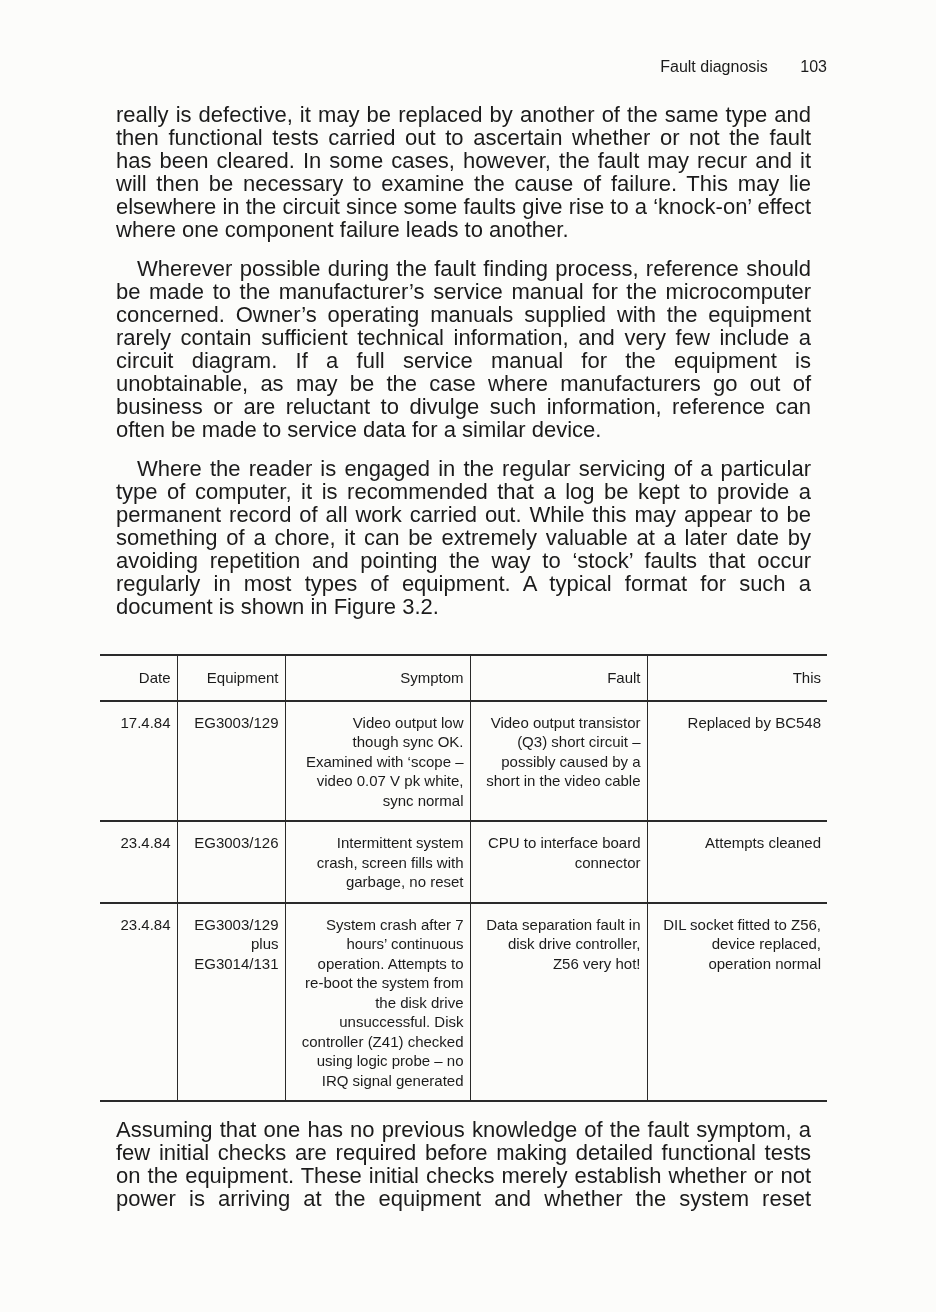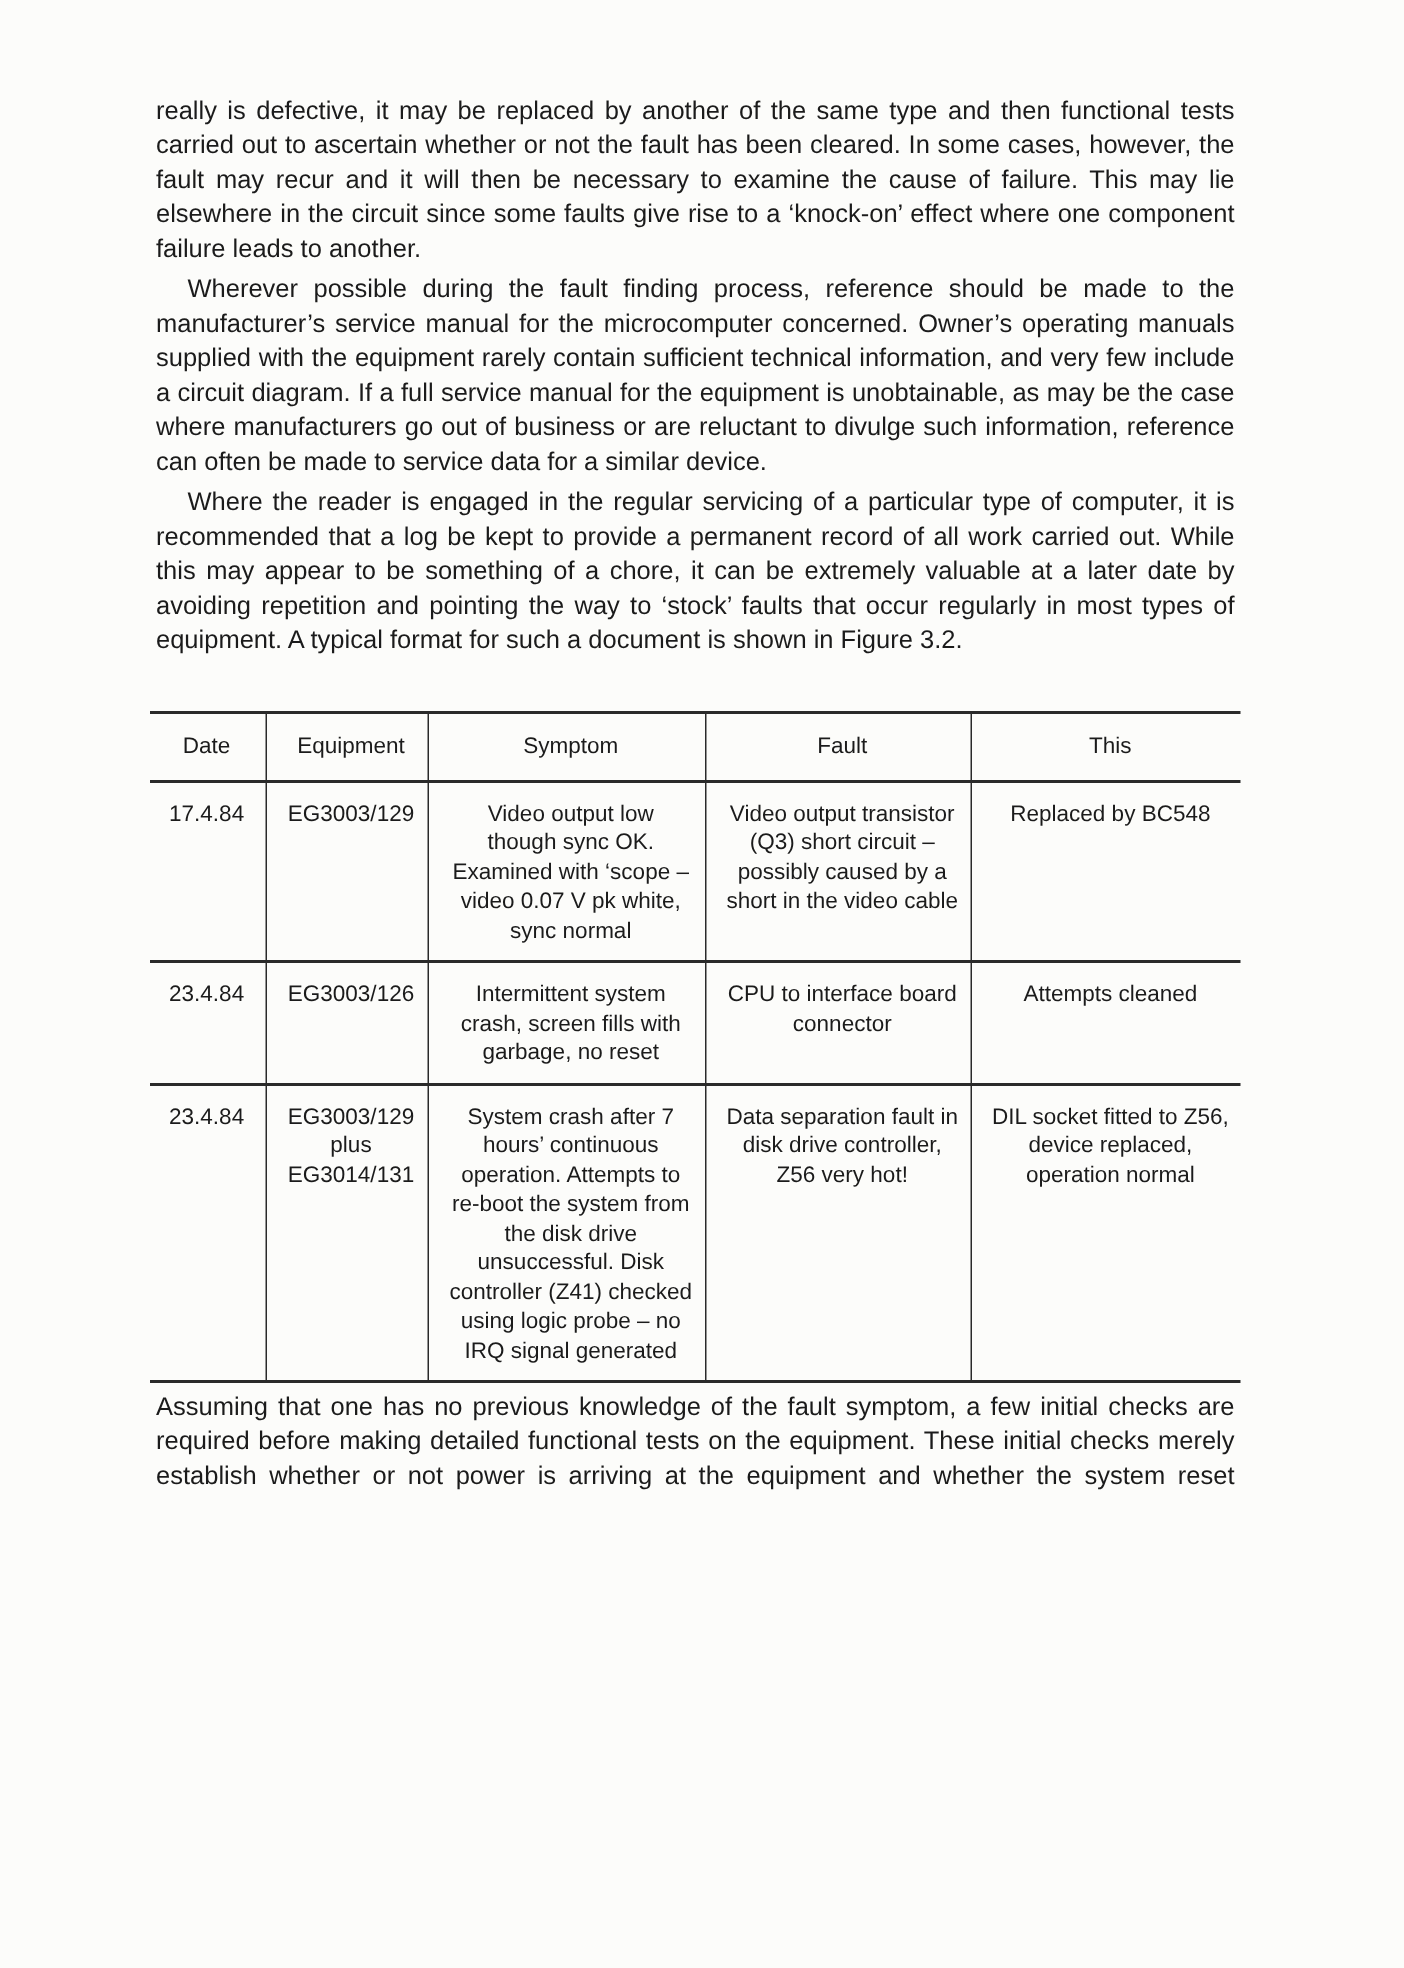--- a/index.html
+++ b/index.html
@@ -19,42 +19,42 @@
     overflow: hidden;
   }
   .running-header {
     text-align: right;
     font-size: 16px;
     line-height: 18px;
     margin-bottom: 27px;
   }
   .running-header .pageno { display: inline-block; margin-left: 28px; }
   p.body {
-    margin: 4px;
-    font-size: 17px;
+    margin: 16px;
+    font-size: 22px;
     line-height: 23px;
     text-align: justify;
   }
   p.body.indent { text-indent: 21px; }
   p.body.justify-last { text-align-last: justify; }
   table.log {
     border-collapse: collapse;
     table-layout: fixed;
     width: 727px;
     margin-top: 36px;
     border-top: 2.5px solid #2a2a2a;
     border-bottom: 2.5px solid #2a2a2a;
     font-size: 15px;
   }
   table.log thead tr { border-bottom: 2px solid #2a2a2a; }
   table.log tbody tr { border-top: 2px solid #2a2a2a; }
   table.log th, table.log td {
     border-left: 1.5px solid #2a2a2a;
     vertical-align: top;
-    text-align: center;
+    text-align: right;
     font-weight: normal;
     padding: 11px 6px 10px 12px;
     line-height: 19.5px;
     white-space: pre-line;
   }
   table.log th { padding-top: 12px; padding-bottom: 12px; }
   table.log th:first-child, table.log td:first-child { border-left: none; padding-left: 5px; }
   .caption {
     margin: 18px 0 0 0;
     font-size: 15px;
@@ -68,20 +68,24 @@
     font-weight: 700;
     letter-spacing: 0.2px;
   }
   .section-body { margin-top: 31px; }
 </style>
 </head>
 <body>
 
 <div class="page">
 
+  <div class="running-header">
+    <span>Fault diagnosis</span>
+    <span class="pageno">103</span>
+  </div>
 
   <p class="body">really is defective, it may be replaced by another of the same type and then functional tests carried out to ascertain whether or not the fault has been cleared. In some cases, however, the fault may recur and it will then be necessary to examine the cause of failure. This may lie elsewhere in the circuit since some faults give rise to a ‘knock-on’ effect where one component failure leads to another.</p>
   <p class="body indent">Wherever possible during the fault finding process, reference should be made to the manufacturer’s service manual for the microcomputer concerned. Owner’s operating manuals supplied with the equipment rarely contain sufficient technical information, and very few include a circuit diagram. If a full service manual for the equipment is unobtainable, as may be the case where manufacturers go out of business or are reluctant to divulge such information, reference can often be made to service data for a similar device.</p>
   <p class="body indent">Where the reader is engaged in the regular servicing of a particular type of computer, it is recommended that a log be kept to provide a permanent record of all work carried out. While this may appear to be something of a chore, it can be extremely valuable at a later date by avoiding repetition and pointing the way to ‘stock’ faults that occur regularly in most types of equipment. A typical format for such a document is shown in Figure 3.2.</p>
 
   <table class="log">
     <colgroup>
       <col style="width:77px">
       <col style="width:108px">
       <col style="width:185px">

